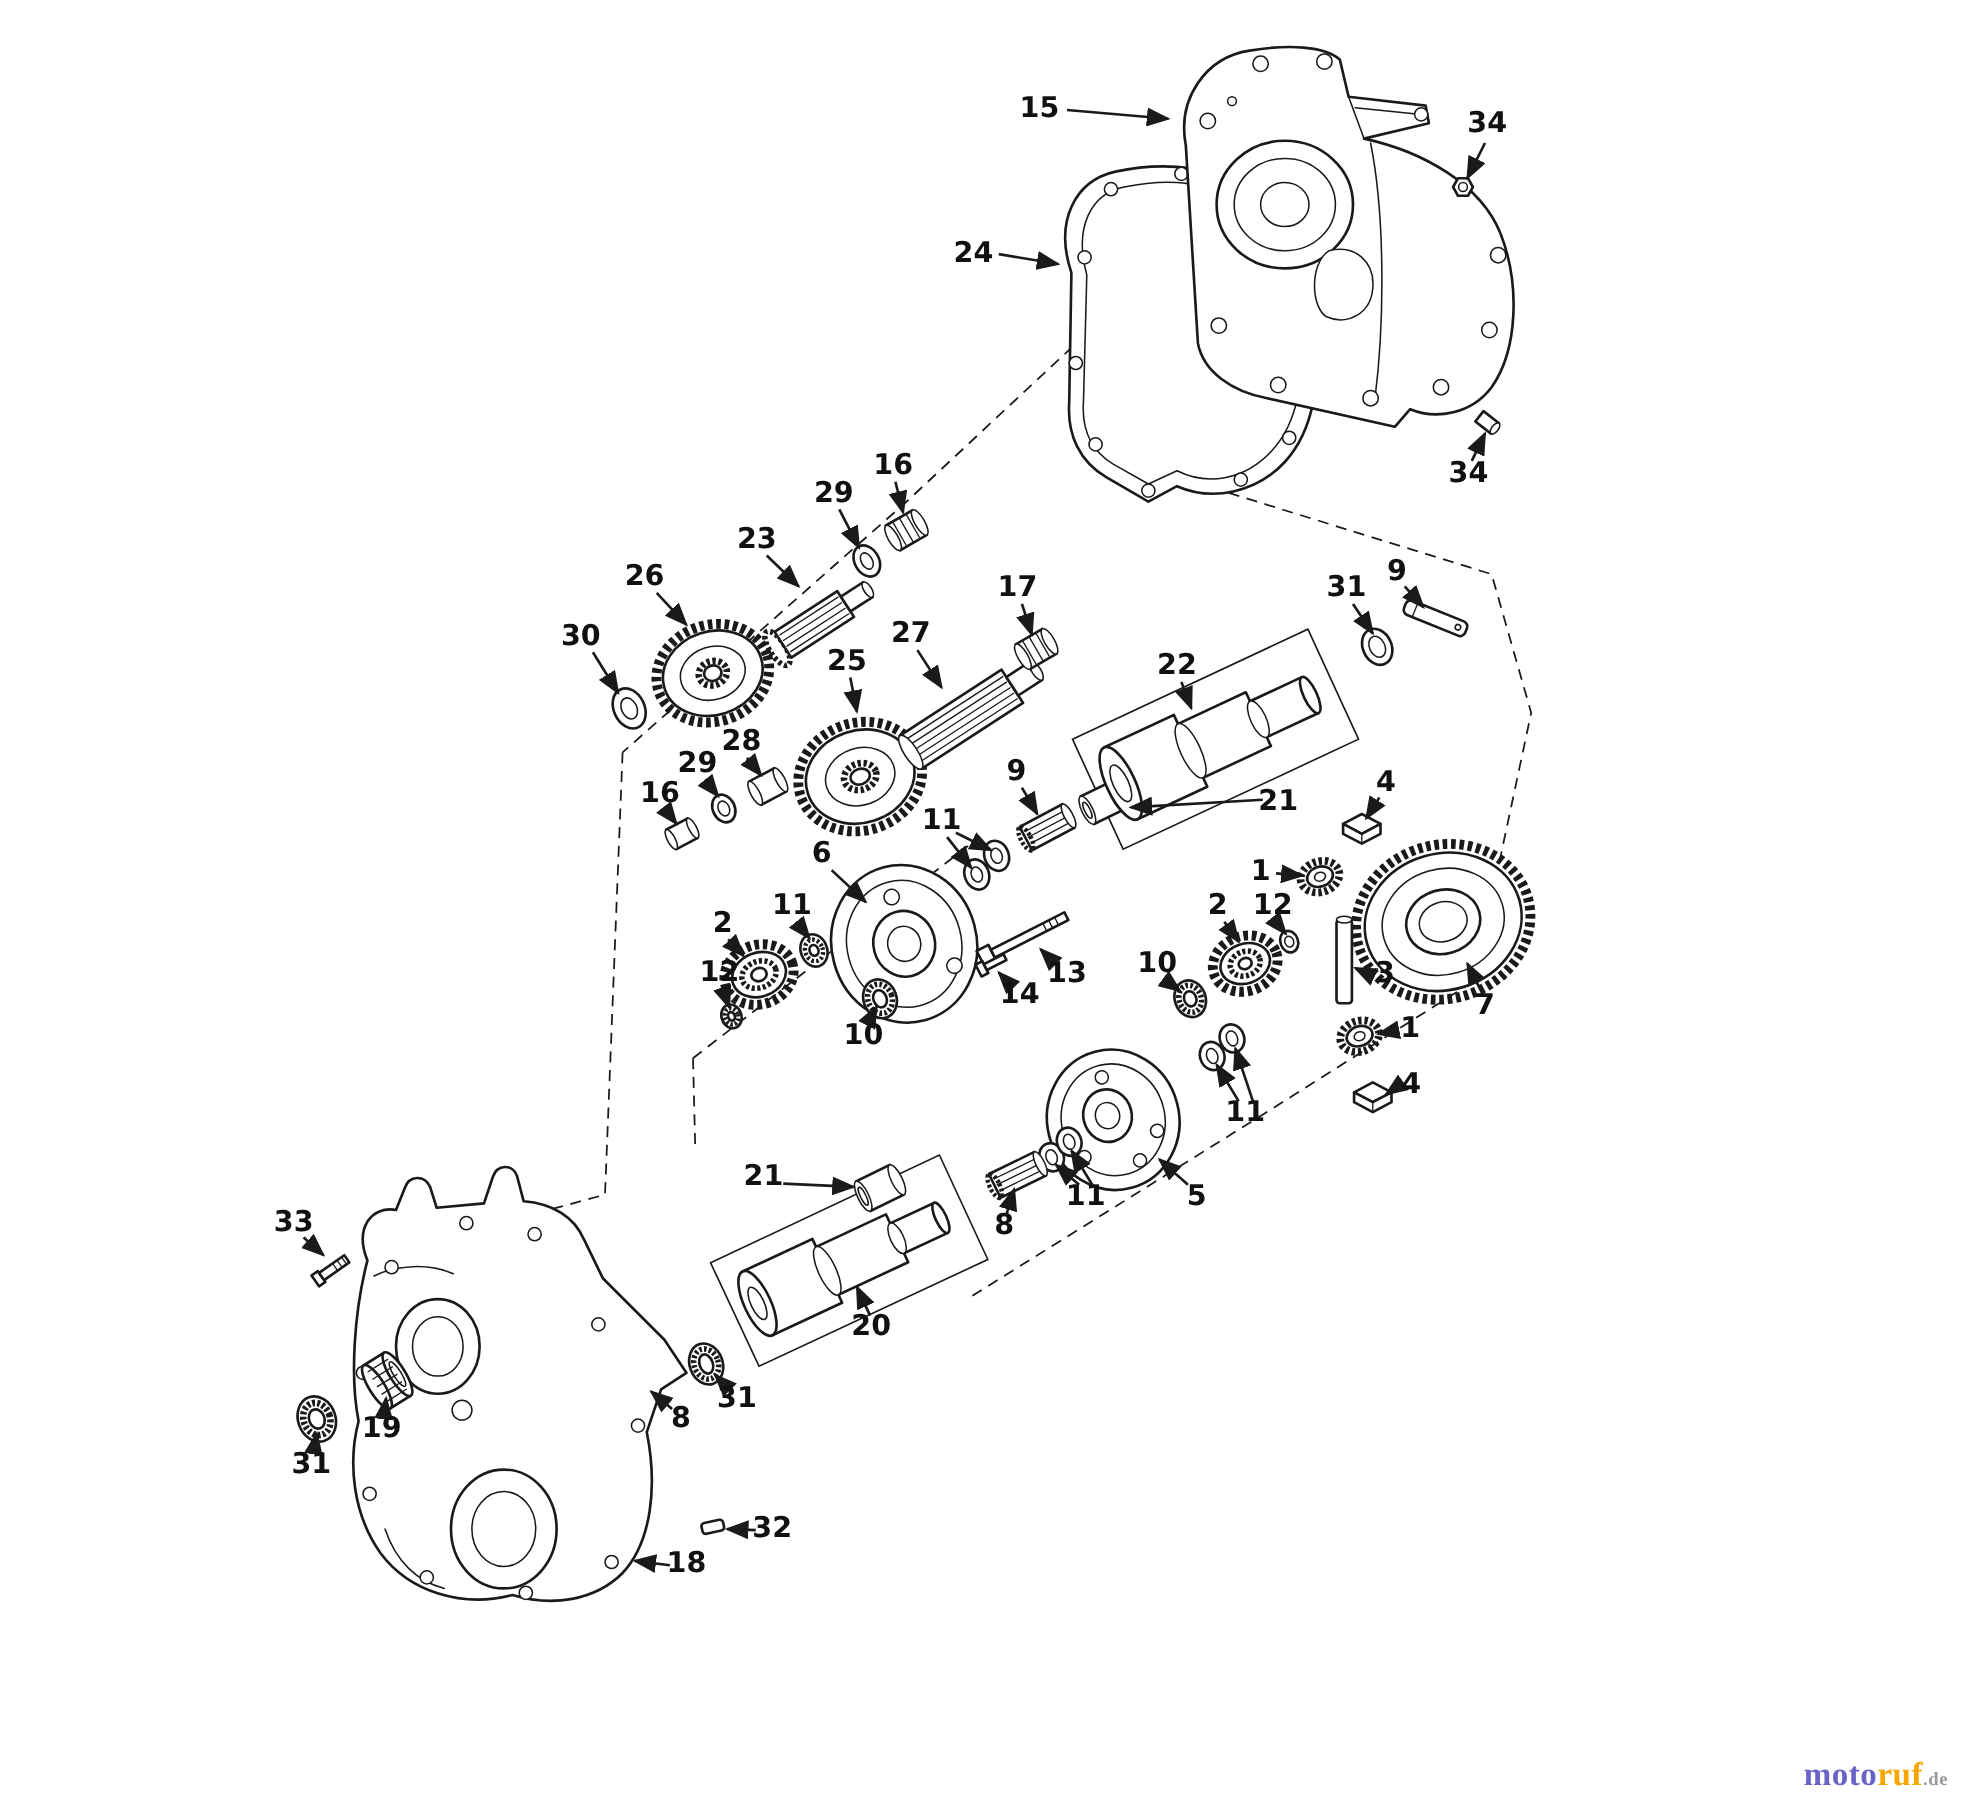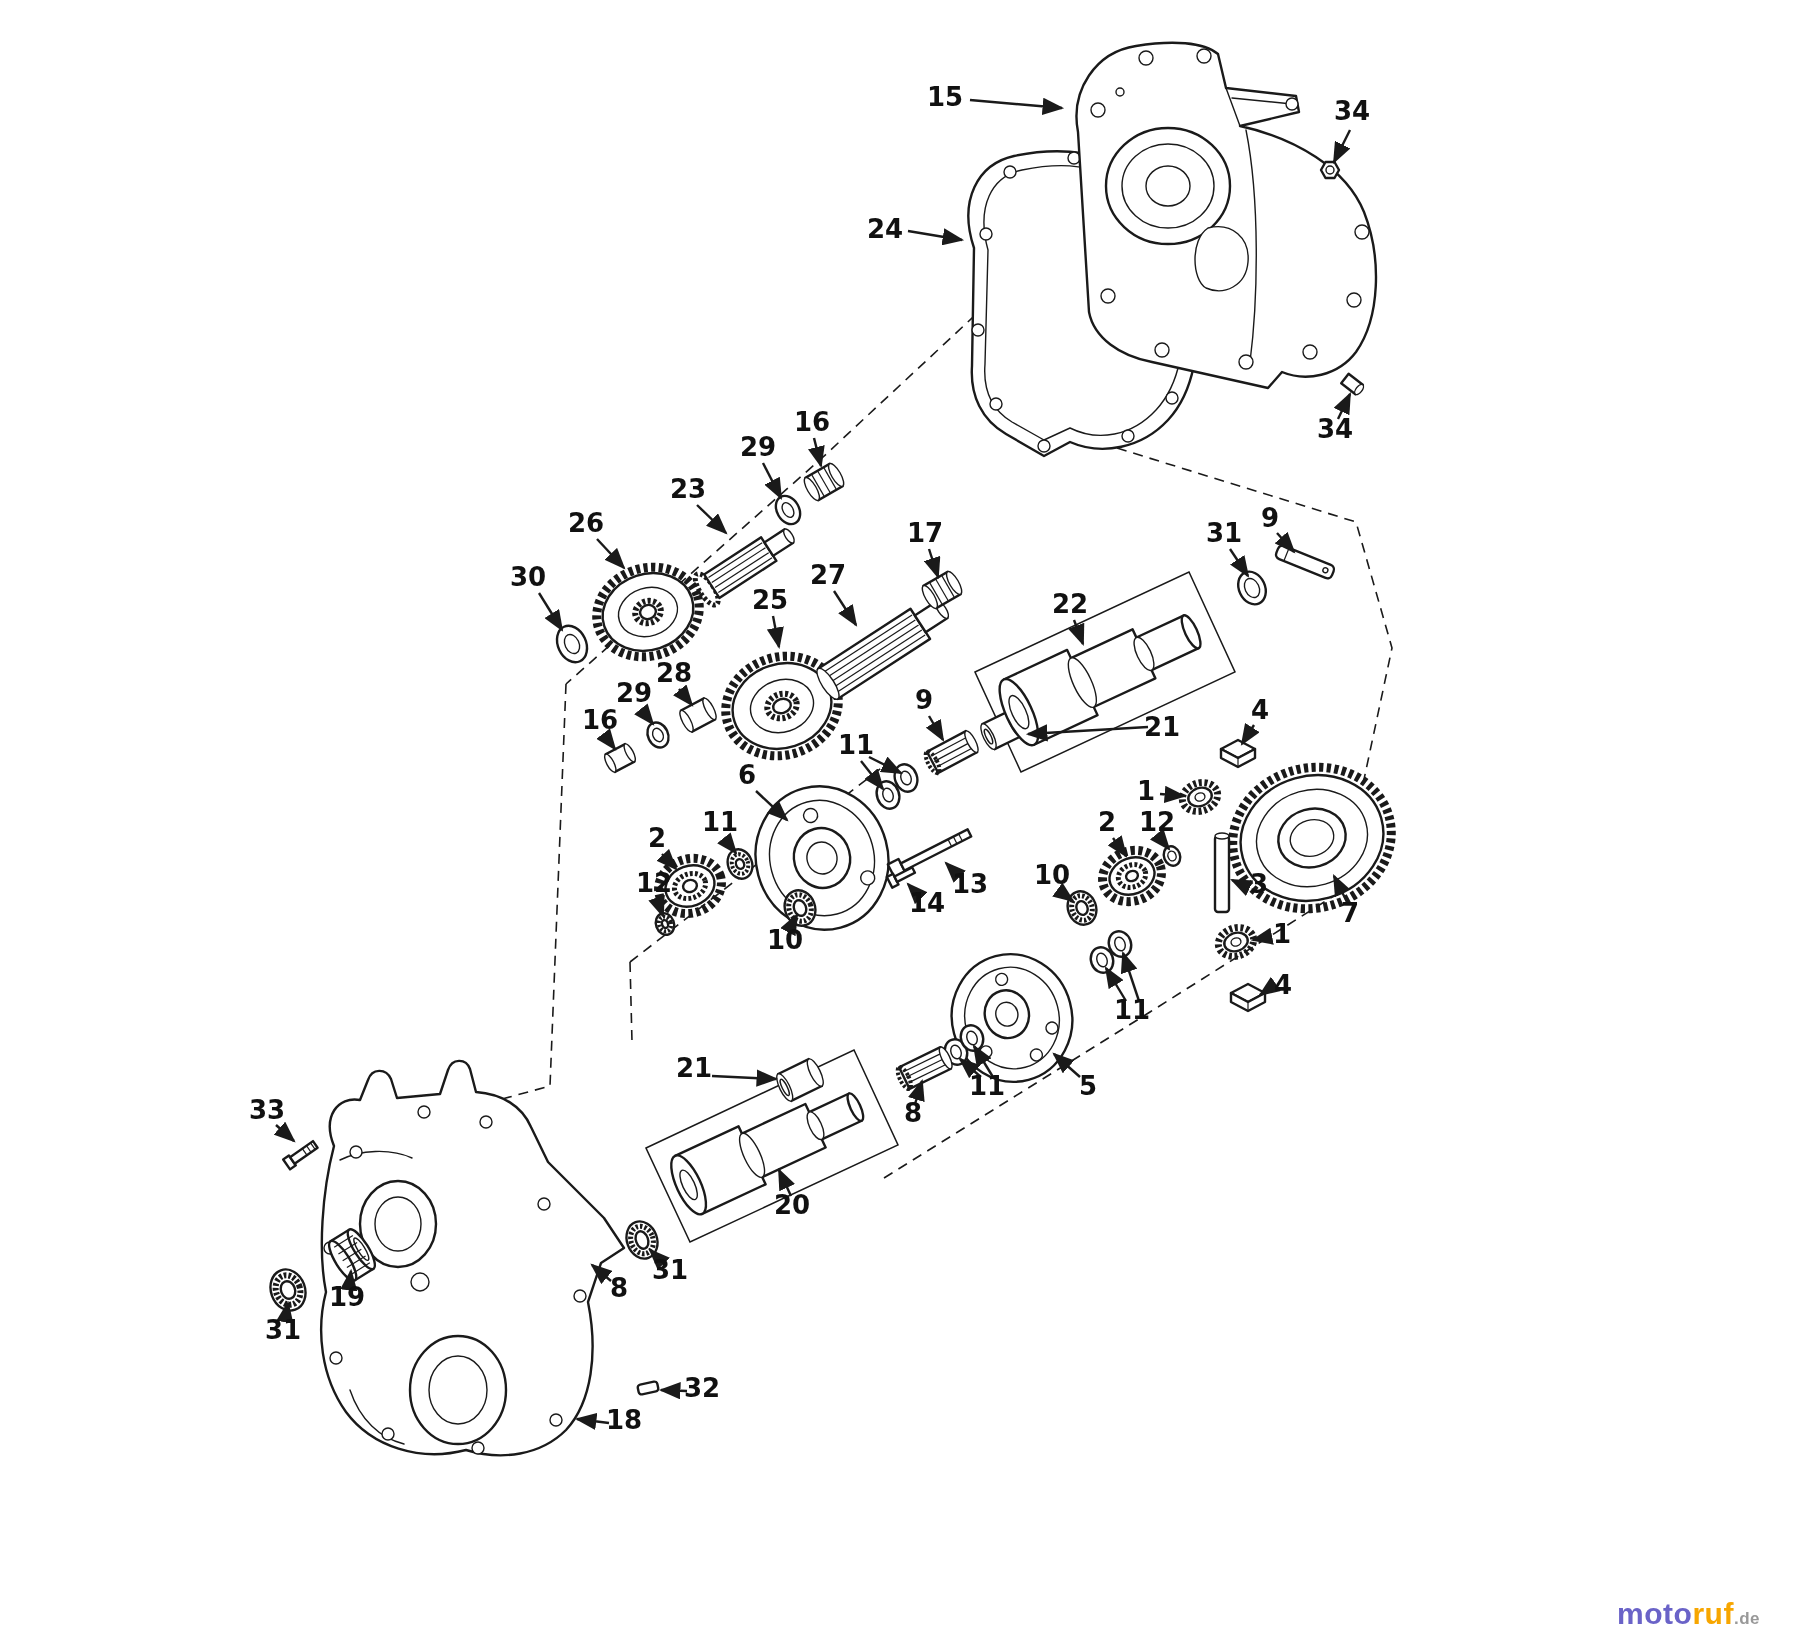--- a/index.html
+++ b/index.html
@@ -7,21 +7,21 @@
   svg{display:block;}
   .fw{fill:#fff;stroke:#1a1a1a;stroke-width:2.4;stroke-linejoin:round;}
   .ln{fill:none;stroke:#1a1a1a;stroke-width:2.4;stroke-linecap:round;stroke-linejoin:round;}
   .thin{stroke-width:1.4;}
   .teeth{fill:none;stroke:#1a1a1a;stroke-width:9;stroke-dasharray:4.2 3.4;}
   .dash{fill:none;stroke:#1a1a1a;stroke-width:1.6;stroke-dasharray:10 7;}
   .boxln{fill:none;stroke:#1a1a1a;stroke-width:1.5;}
   .hatch{stroke:#1a1a1a;stroke-width:1.2;}
   .lead{stroke:#1a1a1a;stroke-width:2.4;fill:none;}
   .callout{font:bold 26px "DejaVu Sans",sans-serif;fill:#111;text-anchor:middle;}
-  .wm{position:absolute;right:21px;bottom:6px;font-weight:bold;font-size:30px;letter-spacing:.5px;font-family:Liberation Sans, sans-serif;}
+  .wm{position:absolute;right:10px;bottom:6px;font-weight:bold;font-size:30px;letter-spacing:.5px;font-family:Liberation Serif, serif;}
   .wm-moto{color:#6a63c8;}
   .wm-ruf{color:#f7a600;}
   .wm-tld{color:#999;font-size:17px;}
 </style>
 </head>
 <body>
 
 <div class="stage">
 <svg width="1800" height="1637" viewBox="0 0 1800 1637">
   <defs>

